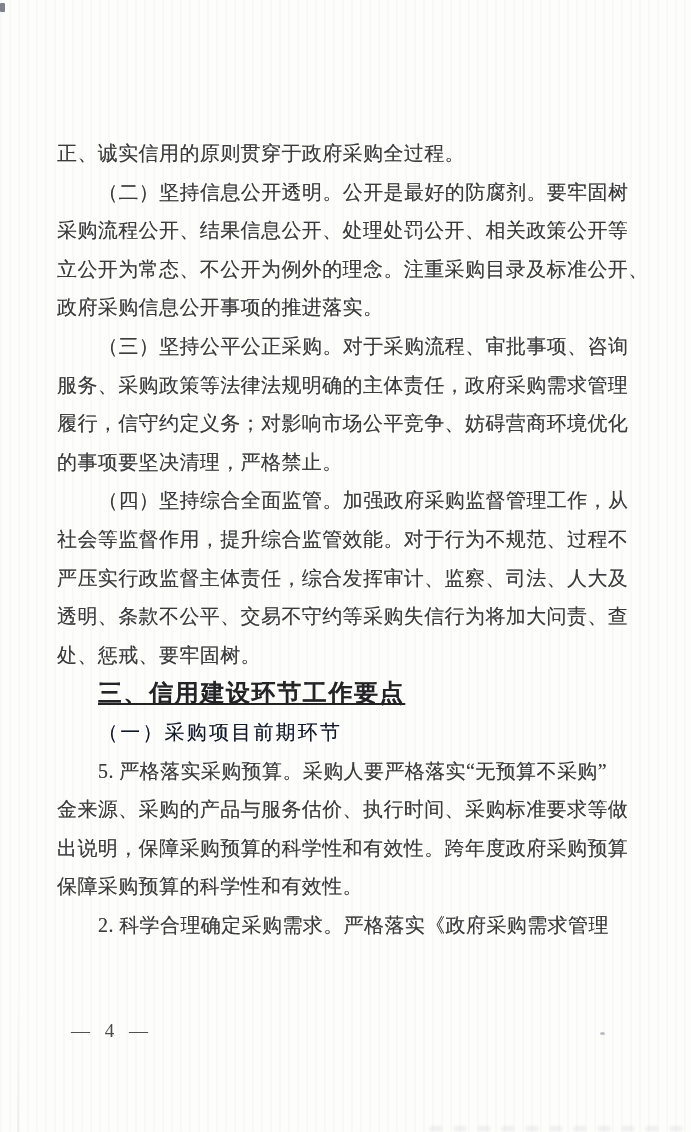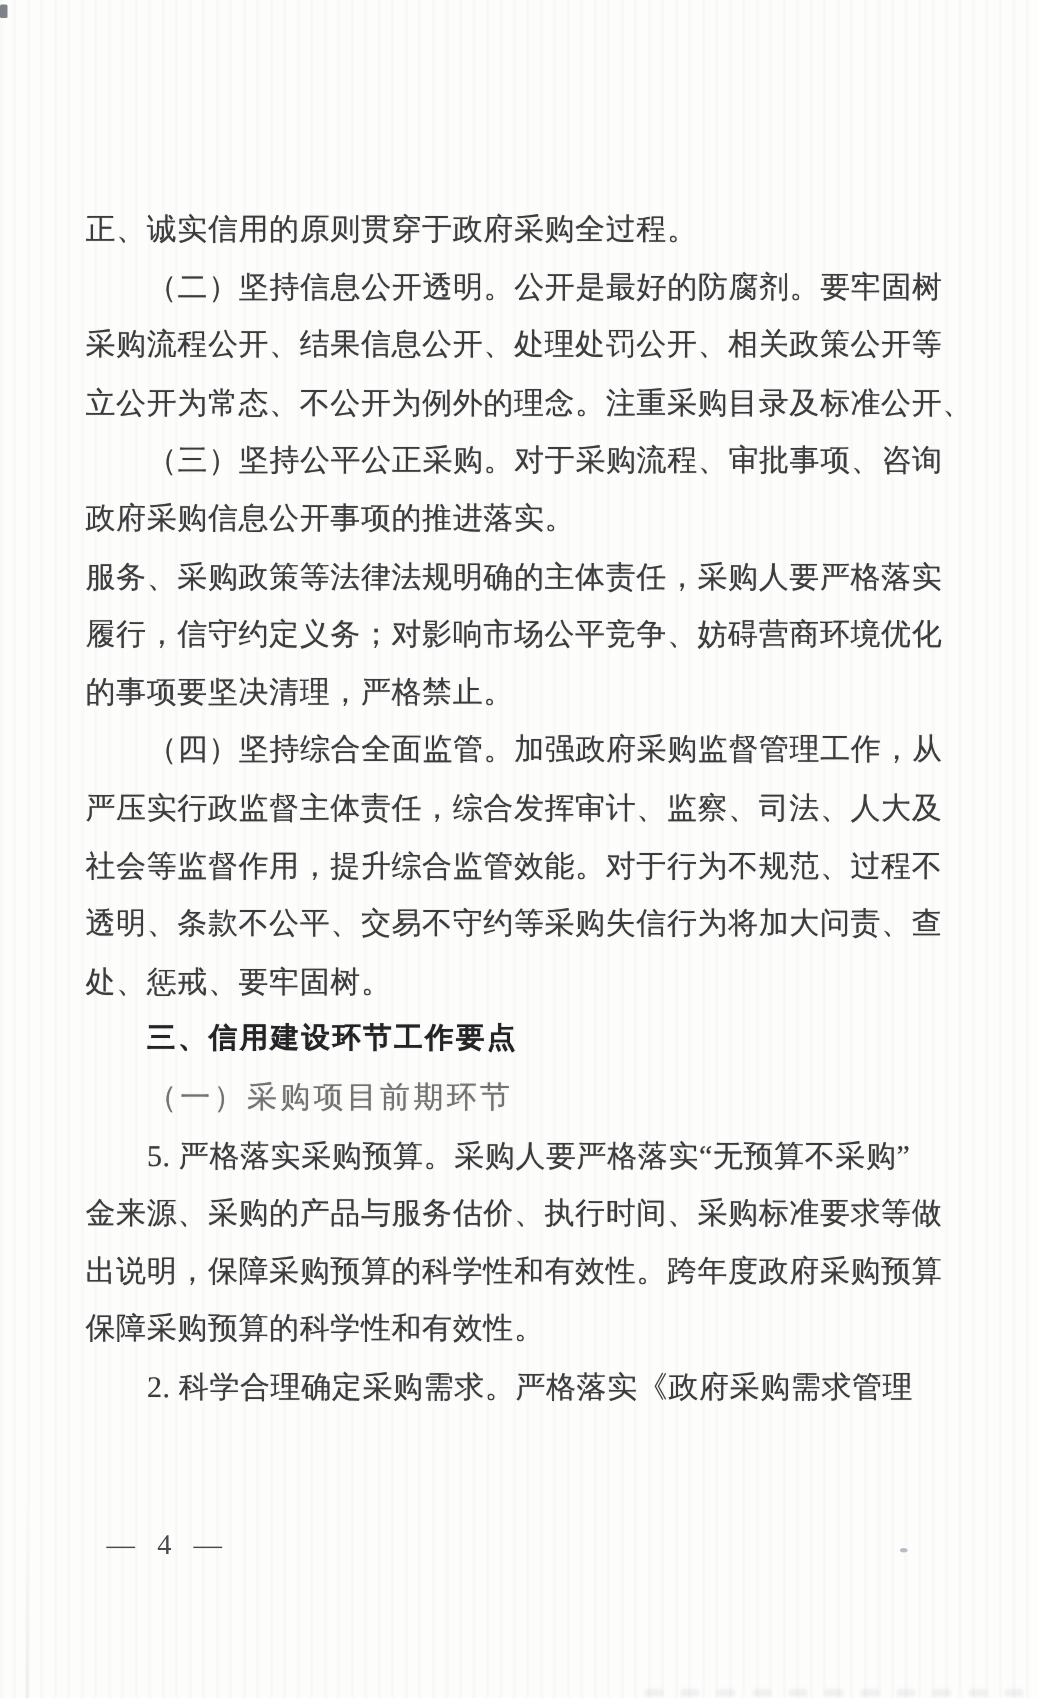--- a/index.html
+++ b/index.html
@@ -40,25 +40,26 @@
     height: 38.6px;
   }
   .ind {
     text-indent: 41px;
   }
   .h1 {
     font-weight: 700;
     color: #242426;
     letter-spacing: 1.6px;
     font-family: "Liberation Sans", "DejaVu Sans", sans-serif;
-    font-size: 19px;
+    font-size: 24px;
+    text-decoration: underline;
   }
   .h2 {
     letter-spacing: 2.2px;
-    color: #737373;
+    color: #0f172a;
     font-style: oblique 4deg;
   }
   .footer {
     position: absolute;
     left: 71px;
     top: 1020px;
     font-size: 19px;
     letter-spacing: 5px;
     color: #4a4a4c;
   }
@@ -110,28 +111,28 @@
 
 <div class="page">
 
   <div class="speck-top-left"></div>
 
   <div class="textblock">
     <div class="line">正、诚实信用的原则贯穿于政府采购全过程。</div>
     <div class="line ind">（二）坚持信息公开透明。公开是最好的防腐剂。要牢固树</div>
     <div class="line">采购流程公开、结果信息公开、处理处罚公开、相关政策公开等</div>
     <div class="line">立公开为常态、不公开为例外的理念。注重采购目录及标准公开、</div>
+    <div class="line">政府采购信息公开事项的推进落实。</div>
     <div class="line ind">（三）坚持公平公正采购。对于采购流程、审批事项、咨询</div>
-    <div class="line">政府采购信息公开事项的推进落实。</div>
-    <div class="line">服务、采购政策等法律法规明确的主体责任，采购人要严格落实</div>
+    <div class="line">服务、采购政策等法律法规明确的主体责任，政府采购需求管理</div>
     <div class="line">履行，信守约定义务；对影响市场公平竞争、妨碍营商环境优化</div>
     <div class="line">的事项要坚决清理，严格禁止。</div>
     <div class="line ind">（四）坚持综合全面监管。加强政府采购监督管理工作，从</div>
+    <div class="line">社会等监督作用，提升综合监管效能。对于行为不规范、过程不</div>
     <div class="line">严压实行政监督主体责任，综合发挥审计、监察、司法、人大及</div>
-    <div class="line">社会等监督作用，提升综合监管效能。对于行为不规范、过程不</div>
     <div class="line">透明、条款不公平、交易不守约等采购失信行为将加大问责、查</div>
     <div class="line">处、惩戒、要牢固树。</div>
     <div class="line ind h1">三、信用建设环节工作要点</div>
     <div class="line ind h2">（一）采购项目前期环节</div>
     <div class="line ind">5. 严格落实采购预算。采购人要严格落实“无预算不采购”</div>
     <div class="line">金来源、采购的产品与服务估价、执行时间、采购标准要求等做</div>
     <div class="line">出说明，保障采购预算的科学性和有效性。跨年度政府采购预算</div>
     <div class="line">保障采购预算的科学性和有效性。</div>
     <div class="line ind">2. 科学合理确定采购需求。严格落实《政府采购需求管理</div>
   </div>

